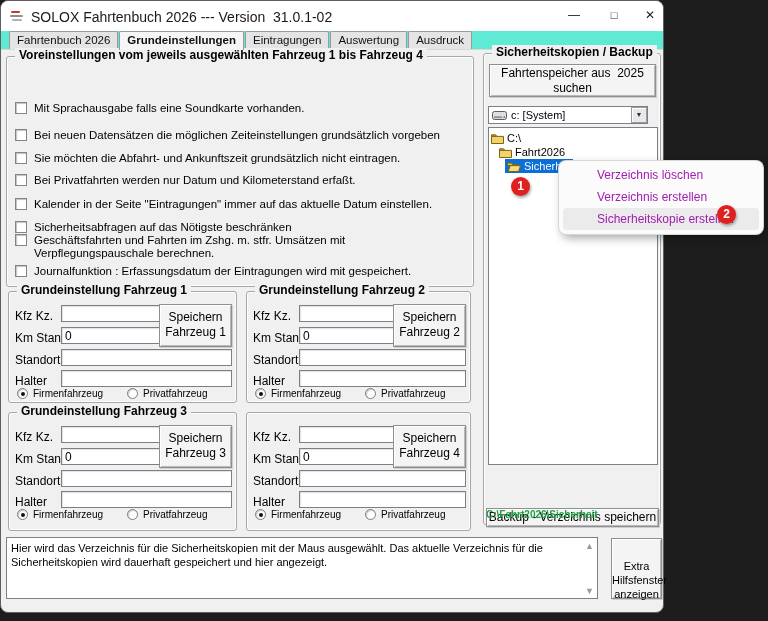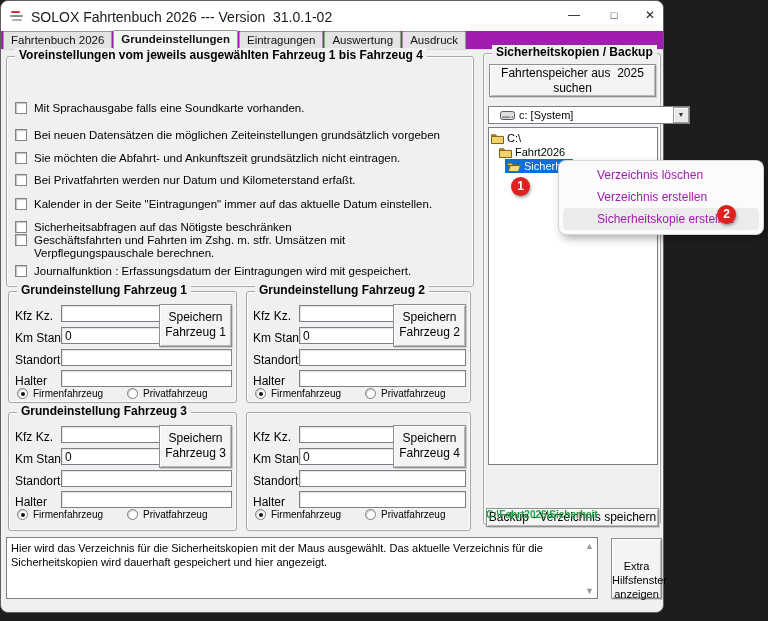--- a/index.html
+++ b/index.html
@@ -12,22 +12,22 @@
   
   .titlebar { position:absolute; left:0; top:0; right:0; height:30px; background:#ffffff;
               border-radius:8px 8px 0 0; }
   .app-icon { position:absolute; left:9px; top:8px; width:16px; height:14px; }
   .win-title { position:absolute; left:30px; top:8px; font-size:14px; color:#1a1a1a; white-space:pre; }
   .win-btn { position:absolute; top:0; width:30px; height:29px; text-align:center; line-height:29px;
              font-size:12px; color:#222; cursor:default; }
   .btn-min { left:558px; } .btn-max { left:598px; font-size:11px; } .btn-close { left:634px; }
 
   
-  .tabbar { position:absolute; left:0; top:30px; right:0; height:19px; background:#a21caf;
-            border-bottom:1px solid #d9d9d9; display:flex; align-items:flex-end; padding-left:2px; }
+  .tabbar { position:absolute; left:0; top:30px; right:0; height:19px; background:#5eead4;
+            border-bottom:1px solid #d9d9d9; display:flex; align-items:flex-start; padding-left:8px; }
   .tab { font-size:11.5px; color:#111; padding:2px 7px 3px 7px; border:1px solid #9a9a9a;
          border-bottom:none; background:#e4e4e4; margin-right:1px; border-radius:2px 2px 0 0; height:18px; }
   .tab.active { background:#f5f5f5; font-weight:bold; height:19px; position:relative; z-index:2; }
 
   
   .groupbox { position:absolute; border:1px solid #a7a7a7; border-radius:3px;
               box-shadow:inset 0 0 0 1px #fdfdfd; }
   .gb-title { position:absolute; top:-9px; left:8px; background:#f0f0f0; padding:0 4px;
               font-weight:bold; font-size:12px; color:#000; white-space:nowrap; }
   .btn3d { background:#f4f4f4; border:1px solid #8f8f8f;
@@ -54,22 +54,22 @@
   .vradio { position:absolute; display:flex; align-items:flex-end; gap:5px; font-size:10px; }
   #v1 { left:7px;  top:290px; width:229px; height:112px; }
   #v2 { left:245px; top:290px; width:225px; height:112px; }
   #v3 { left:7px;  top:411px; width:229px; height:119px; }
   #v4 { left:245px; top:411px; width:225px; height:119px; }
 
   
   #backup { left:482px; top:52px; width:178px; height:472px; }
   .search-btn { position:absolute; left:5px; top:10px; width:167px; height:33px;
                 white-space:pre; line-height:15px; padding-top:1px; }
-  .combo { position:absolute; left:4px; top:52px; width:202px; height:18px; background:#fff;
-           border:1px solid #7b7f87; display:flex; align-items:center;padding-left:8px; }
+  .combo { position:absolute; left:4px; top:52px; width:160px; height:18px; background:#fff;
+           border:1px solid #7b7f87; display:flex; align-items:center; }
   .combo .cicon { margin:0 4px 0 3px; display:flex; }
   .combo .clab { font-size:11px; flex:1; }
   .combo .carrow { width:16px; height:16px; background:#e8e8e8; border:1px solid #9a9a9a;
                    box-shadow:inset 1px 1px 0 #fff; font-size:7px; line-height:14px; text-align:center; color:#333; }
   .listbox { position:absolute; left:4px; top:73px; width:170px; height:338px; background:#fff;
              border:1px solid #7b7f87; overflow:hidden; }
   .tree-row { display:flex; align-items:center; height:14px; font-size:11px; color:#000;
               padding-left:2px; width:max-content; }
   .tree-row svg { margin-right:3px; flex:0 0 auto; }
   .tree-row.sel { background:#0b6fd7; color:#fff; }

